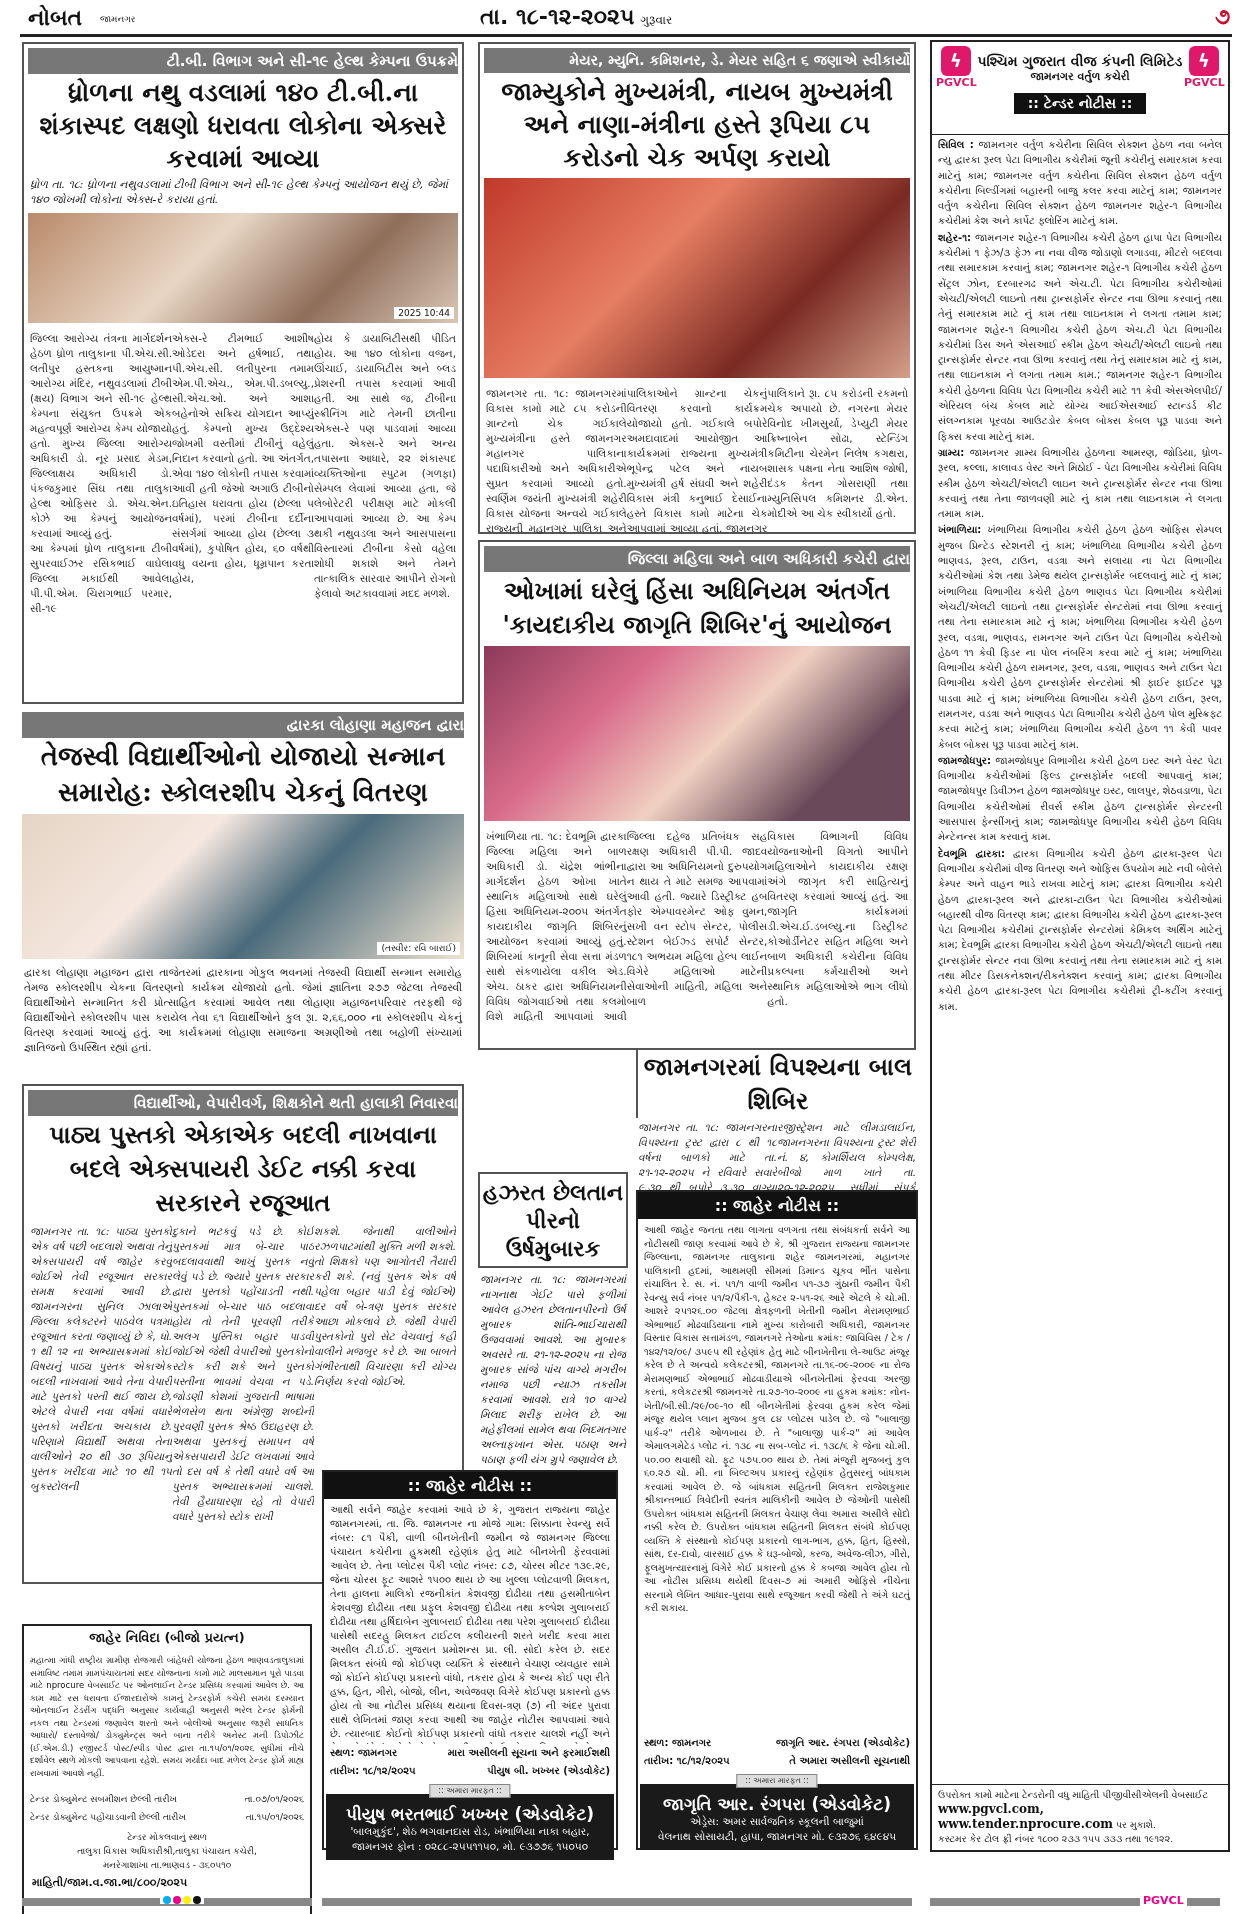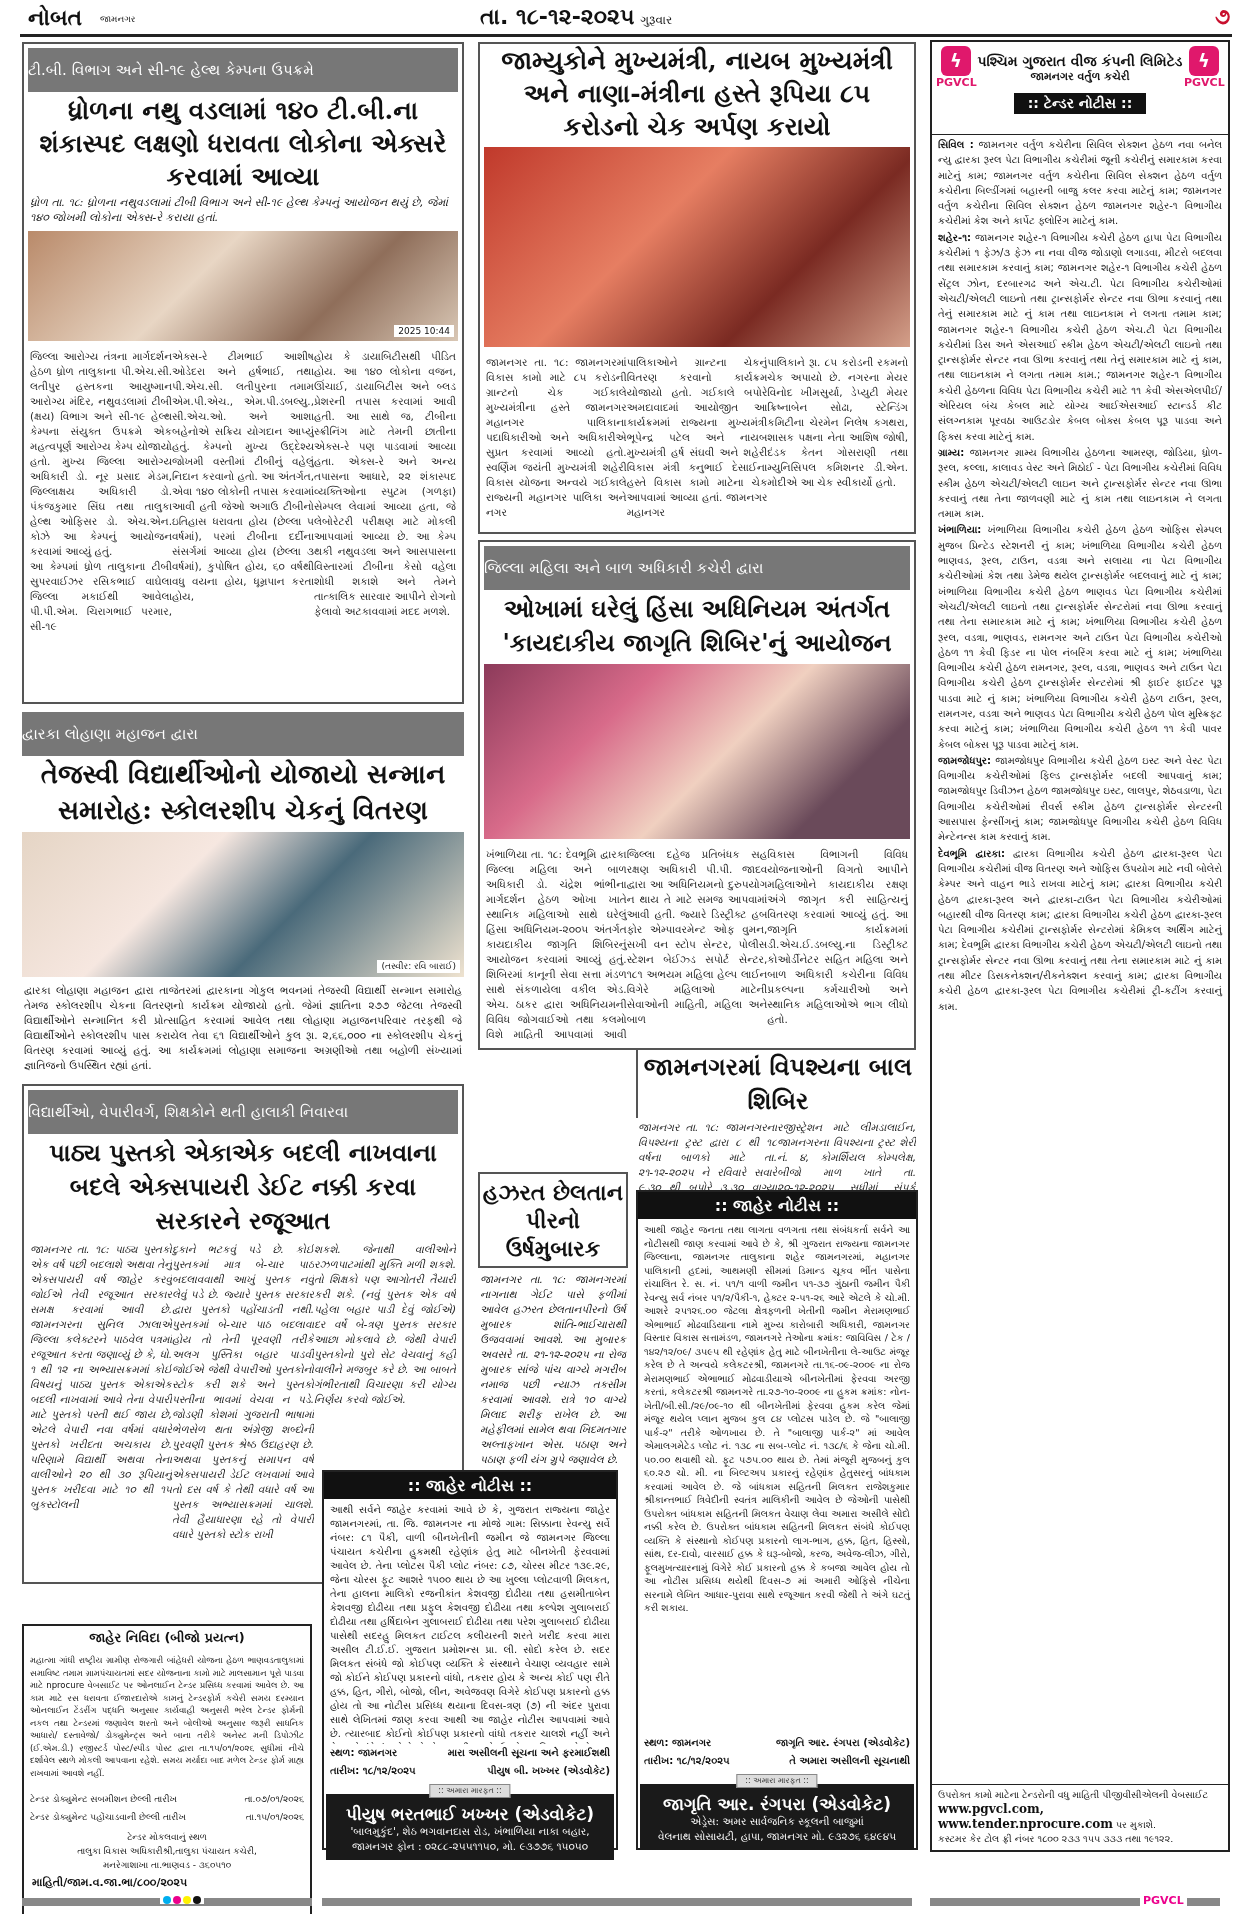--- a/index.html
+++ b/index.html
@@ -6,21 +6,21 @@
   body { width: 1250px; height: 1914px; background: #fff; font-family: "DejaVu Sans", sans-serif; color: #111; position: relative; overflow: hidden; }
   .abs { position: absolute; }
   .masthead { left: 0; top: 0; width: 1250px; height: 36px; }
   .logo { left: 28px; top: 4px; font-family: "DejaVu Serif", serif; font-weight: bold; font-size: 22px; color: #111; }
   .logo-sub { left: 100px; top: 14px; font-size: 9px; }
   .dateline { left: 480px; top: 4px; font-size: 22px; font-weight: bold; }
   .dateline small { font-size: 12px; font-weight: normal; margin-left: 6px; font-family: Liberation Mono, monospace; }
   .pageno { left: 1215px; top: 4px; font-size: 22px; font-weight: bold; color: #c8102e; }
   .rule { left: 20px; top: 34px; width: 1212px; height: 3px; background: #222; }
   .box { border: 2px solid #555; background: #fff; }
-  .kicker { background: #777; color: #fff; font-weight: normal; text-align: left; font-size: 15px; padding: 13px 0; }
+  .kicker { background: #777; color: #fff; font-weight: bold; text-align: right; font-size: 15px; padding: 4px 0; }
   .headline { font-family: "DejaVu Serif", serif; font-weight: bold; text-align: center; font-size: 26px; line-height: 36px; color: #111; }
   .lead { font-size: 11px; font-style: italic; padding: 2px 6px; line-height: 15px; }
   .photo { background: linear-gradient(135deg,#b98a6a,#e8d6c4 40%,#8f6e5a 70%,#d9c7b5); position: relative; }
   .photo.red { background: linear-gradient(135deg,#c0392b,#e67e62 40%,#7a2a22 70%,#d4a08a); }
   .photo.crowd { background: linear-gradient(135deg,#8c3a5a,#d86b8a 30%,#f0d0c0 55%,#6a4a5a 80%); }
   .photo.ceremony { background: linear-gradient(135deg,#e5d5c5,#f6e7e0 35%,#4a6a7a 60%,#efe3d0); }
   .photo-caption { position: absolute; right: 4px; bottom: 4px; background: #fff; font-size: 9px; padding: 1px 4px; }
   .cols { display: flex; padding: 4px 6px; font-size: 10.5px; line-height: 15px; text-align: justify; color: #222; }
   .cols > div { flex: 1; overflow: hidden; }
   .notice-title { background: #111; color: #fff; text-align: center; font-weight: bold; font-size: 16px; padding: 4px 0; }
@@ -65,20 +65,21 @@
     <div>
         <p>જિલ્લા આરોગ્ય તંત્રના માર્ગદર્શન હેઠળ ધ્રોળ તાલુકાના પી.એચ.સી. લતીપુર હસ્તકના આયુષ્માન આરોગ્ય મંદિર, નથુવડલામાં ટીબી (ક્ષય) વિભાગ અને સી-૧૯ હેલ્થ કેમ્પના સંયુક્ત ઉપક્રમે એક મહત્વપૂર્ણ આરોગ્ય કેમ્પ યોજાયો હતો. મુખ્ય જિલ્લા આરોગ્ય અધિકારી ડો. નૂર પ્રસાદ મેડમ, જિલ્લાક્ષય અધિકારી ડો. પંકજકુમાર સિંઘ તથા તાલુકા હેલ્થ ઓફિસર ડો. એચ.એન. કોઝે આ કેમ્પનું આયોજન કરવામાં આવ્યું હતું.</p>
         <p>આ કેમ્પમાં ધ્રોળ તાલુકાના ટીબી સુપરવાઈઝર રસિકભાઈ વાઘેલા જિલ્લા મકાઈથી આવેલા પી.પી.એમ. ચિરાગભાઈ પરમાર, સી-૧૯</p>
       </div>
     <div>એક્સ-રે ટીમભાઈ આશીષ ઓડેદરા અને હર્ષભાઈ, તથા પી.એચ.સી. લતીપુરના તમામ એમ.પી.એચ., એમ.પી.ડબલ્યુ., સી.એચ.ઓ. અને આશા બહેનોએ સક્રિય યોગદાન આપ્યું હતું. કેમ્પનો મુખ્ય ઉદ્દેશ્ય જોખમી વસ્તીમાં ટીબીનું વહેલું નિદાન કરવાનો હતો. આ અંતર્ગત, એવા ૧૪૦ લોકોની તપાસ કરવામાં આવી હતી જેઓ અગાઉ ટીબીનો ઇતિહાસ ધરાવતા હોય (છેલ્લા ૫ વર્ષમાં), પરમાં ટીબીના દર્દીના સંસર્ગમાં આવ્યા હોય (છેલ્લા ૩ વર્ષમાં), કુપોષિત હોય, ૬૦ વર્ષથી વધુ વયના હોય, ધૂમ્રપાન કરતા હોય,</div>
     <div>હોય કે ડાયાબિટીસથી પીડિત હોય. આ ૧૪૦ લોકોના વજન, ઊંચાઈ, ડાયાબિટીસ અને બ્લડ પ્રેશરની તપાસ કરવામાં આવી હતી. આ સાથે જ, ટીબીના સ્ક્રીનિંગ માટે તેમની છાતીના એક્સ-રે પણ પાડવામાં આવ્યા હતા. એક્સ-રે અને અન્ય તપાસના આધારે, ૨૨ શંકાસ્પદ વ્યક્તિઓના સ્પુટમ (ગળફા) સેમ્પલ લેવામાં આવ્યા હતા, જે લેબોરેટરી પરીક્ષણ માટે મોકલી આપવામાં આવ્યા છે. આ કેમ્પ થકી નથુવડલા અને આસપાસના વિસ્તારમાં ટીબીના કેસો વહેલા શોધી શકાશે અને તેમને તાત્કાલિક સારવાર આપીને રોગનો ફેલાવો અટકાવવામાં મદદ મળશે.</div>
   </div>
 </div>
 
 <div class="abs box" style="left:478px;top:42px;width:438px;height:492px;">
+  <div class="kicker" style="margin:4px 4px 2px;font-size:14px;">મેયર, મ્યુનિ. કમિશનર, ડે. મેયર સહિત ૬ જણાએ સ્વીકાર્યો</div>
   <div class="headline" style="font-size:25px;line-height:33px;padding:0 4px;">જામ્યુકોને મુખ્યમંત્રી, નાયબ મુખ્યમંત્રી અને નાણા-મંત્રીના હસ્તે રૂપિયા ૮૫ કરોડનો ચેક અર્પણ કરાયો</div>
   <div class="photo red" style="margin:4px 4px;height:200px;"></div>
   <div class="cols" style="height:190px;">
     <div>જામનગર તા. ૧૮: જામનગરમાં વિકાસ કામો માટે ૮૫ કરોડની ગ્રાન્ટનો ચેક ગઈકાલે મુખ્યમંત્રીના હસ્તે જામનગર મહાનગર પાલિકાના પદાધિકારીઓ અને અધિકારીએ સુપ્રત કરવામાં આવ્યો હતો. સ્વર્ણિમ જયંતી મુખ્યમંત્રી શહેરી વિકાસ યોજના અન્વયે ગઈકાલે રાજ્યની મહાનગર પાલિકા અને નગર</div>
     <div>પાલિકાઓને ગ્રાન્ટના ચેકનું વિતરણ કરવાનો કાર્યક્રમ યોજાયો હતો. ગઈકાલે બપોરે અમદાવાદમાં આયોજીત આ કાર્યક્રમમાં રાજ્યના મુખ્યમંત્રી ભૂપેન્દ્ર પટેલ અને નાયબ મુખ્યમંત્રી હર્ષ સંઘવી અને શહેરી વિકાસ મંત્રી કનુભાઈ દેસાઈના હસ્તે વિકાસ કામો માટેના ચેક આપવામાં આવ્યા હતાં. જામનગર મહાનગર</div>
     <div>પાલિકાને રૂા. ૮૫ કરોડની રકમનો ચેક અપાયો છે. નગરના મેયર વિનોદ ખીમસુર્યા, ડેપ્યુટી મેયર ક્રિષ્નાબેન સોઢા, સ્ટેન્ડિંગ કમિટીના ચેરમેન નિલેષ કગથરા, શાસક પક્ષના નેતા આશિષ જોષી, દંડક કેતન ગોસરાણી તથા મ્યુનિસિપલ કમિશનર ડી.એન. મોદીએ આ ચેક સ્વીકાર્યો હતો.</div>
   </div>
 </div>
 
 <div class="abs" style="left:22px;top:712px;width:442px;height:355px;">

